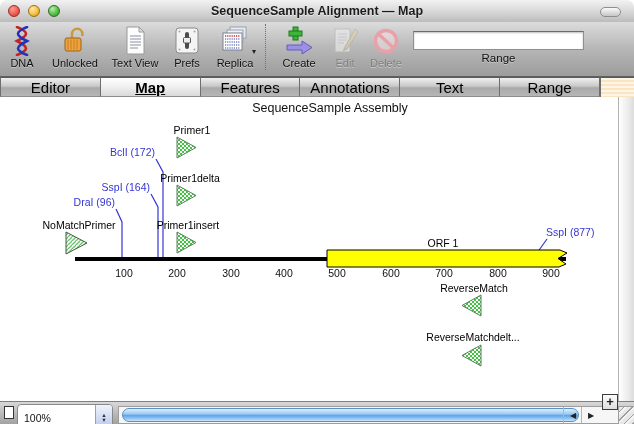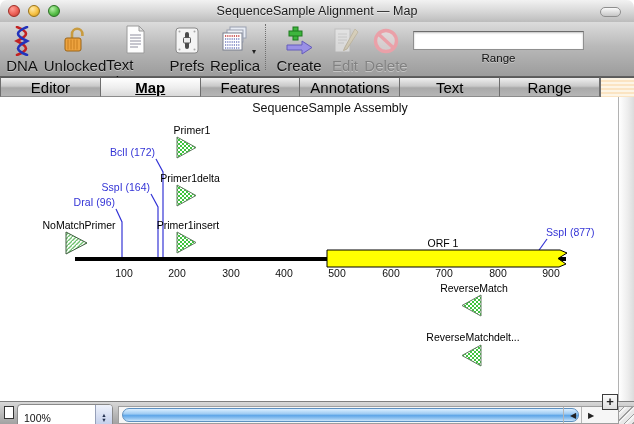--- a/index.html
+++ b/index.html
@@ -13,36 +13,36 @@
   .titlebar{
     position:absolute;left:0;top:0;width:634px;height:22px;
     background:linear-gradient(#f2f2f2,#d6d6d6 55%,#bcbcbc);
   }
   .traffic{position:absolute;top:5px;width:12px;height:12px;border-radius:50%;box-sizing:border-box;}
   .t-close{left:8px;background:radial-gradient(circle at 35% 30%,#ff9d94,#ec5f55 55%,#b33a30);border:1px solid #9e2b24;}
   .t-min{left:28px;background:radial-gradient(circle at 35% 30%,#ffe9a8,#f7c143 55%,#c18e1e);border:1px solid #9a7215;}
   .t-zoom{left:48px;background:radial-gradient(circle at 35% 30%,#b6f0a8,#58bf48 55%,#2f8f2a);border:1px solid #2a7022;}
   .win-title{
     position:absolute;left:0;right:0;top:4px;text-align:center;
-    font-size:12.5px;font-weight:normal;color:#1c1c1c;text-shadow:0 1px 0 rgba(255,255,255,.55);
+    font-size:12.5px;font-weight:bold;color:#1c1c1c;text-shadow:0 1px 0 rgba(255,255,255,.55);
   }
   .tb-toggle{
     position:absolute;right:13px;top:7px;width:21px;height:10px;border-radius:5px;
     background:linear-gradient(#fafafa,#c6c6c6);border:1px solid #8e8e8e;box-sizing:border-box;
   }
   
   .toolbar{
     position:absolute;left:0;top:22px;width:634px;height:55px;
     background:linear-gradient(#dcdcdc,#b9b9b9 45%,#9c9c9c);
     border-bottom:1px solid #5f5f5f;box-sizing:border-box;
     display:flex;align-items:flex-start;
   }
   .tb-item{display:flex;flex-direction:column;align-items:center;justify-content:flex-start;padding-top:3px;height:52px;box-sizing:border-box;}
   .tb-item .ic{height:31px;display:flex;align-items:center;justify-content:center;position:relative;}
-  .tb-item .lab{font-size:15px;color:#101010;margin-top:1px;text-shadow:0 1px 0 rgba(255,255,255,.4);}
+  .tb-item .lab{font-size:11px;color:#101010;margin-top:1px;text-shadow:0 1px 0 rgba(255,255,255,.4);}
   .tb-item.disabled .lab{color:#818181;}
   .w-dna{width:44px;}.w-unlock{width:62px;}.w-text{width:58px;}.w-prefs{width:46px;}
   .w-replica{width:50px;}.w-create{width:56px;}.w-edit{width:36px;}.w-delete{width:46px;}
   .tb-sep{width:0;height:46px;border-left:1px dotted #6f6f6f;margin:2px 5px 0 5px;}
   .dd-arrow{position:absolute;right:-6px;bottom:0;font-size:8px;color:#222;line-height:8px;}
   .range-group{margin-left:4px;display:flex;flex-direction:column;align-items:center;padding-top:9px;}
   .range-input{
     width:163px;height:17px;border:1px solid #8f8f8f;border-top-color:#6c6c6c;background:#fff;
     box-shadow:inset 0 1px 2px rgba(0,0,0,.25);font-size:11px;padding:0 3px;
   }

